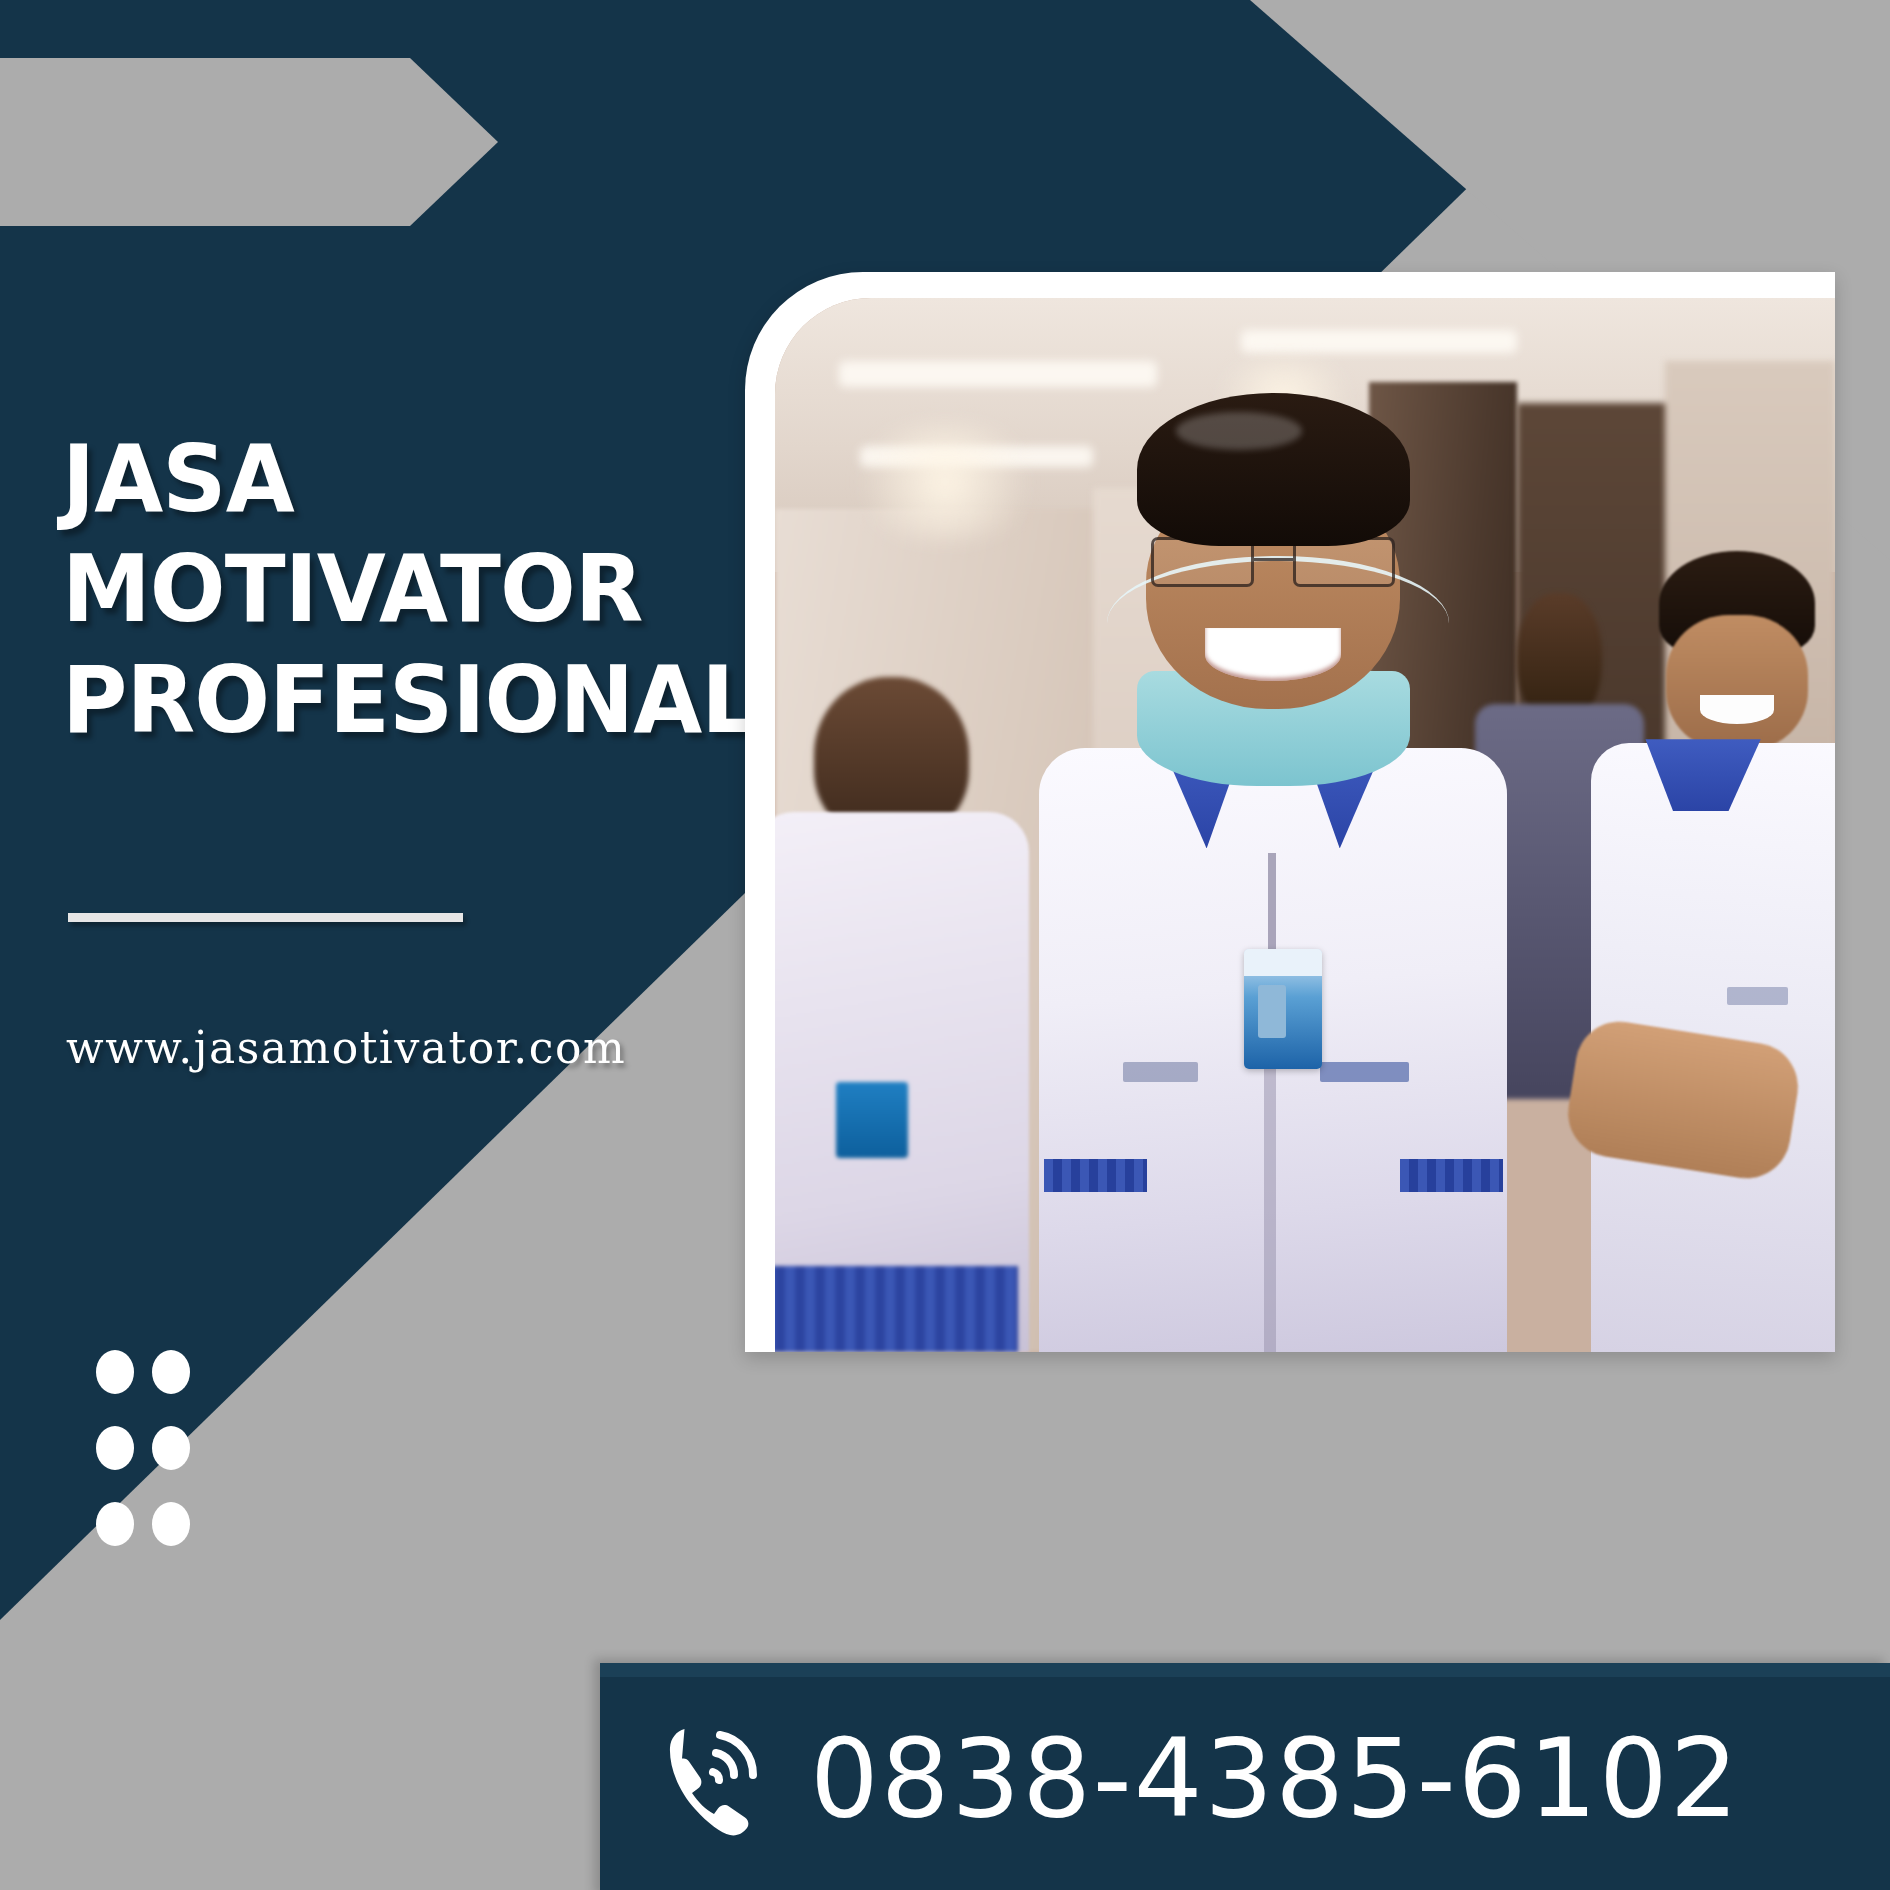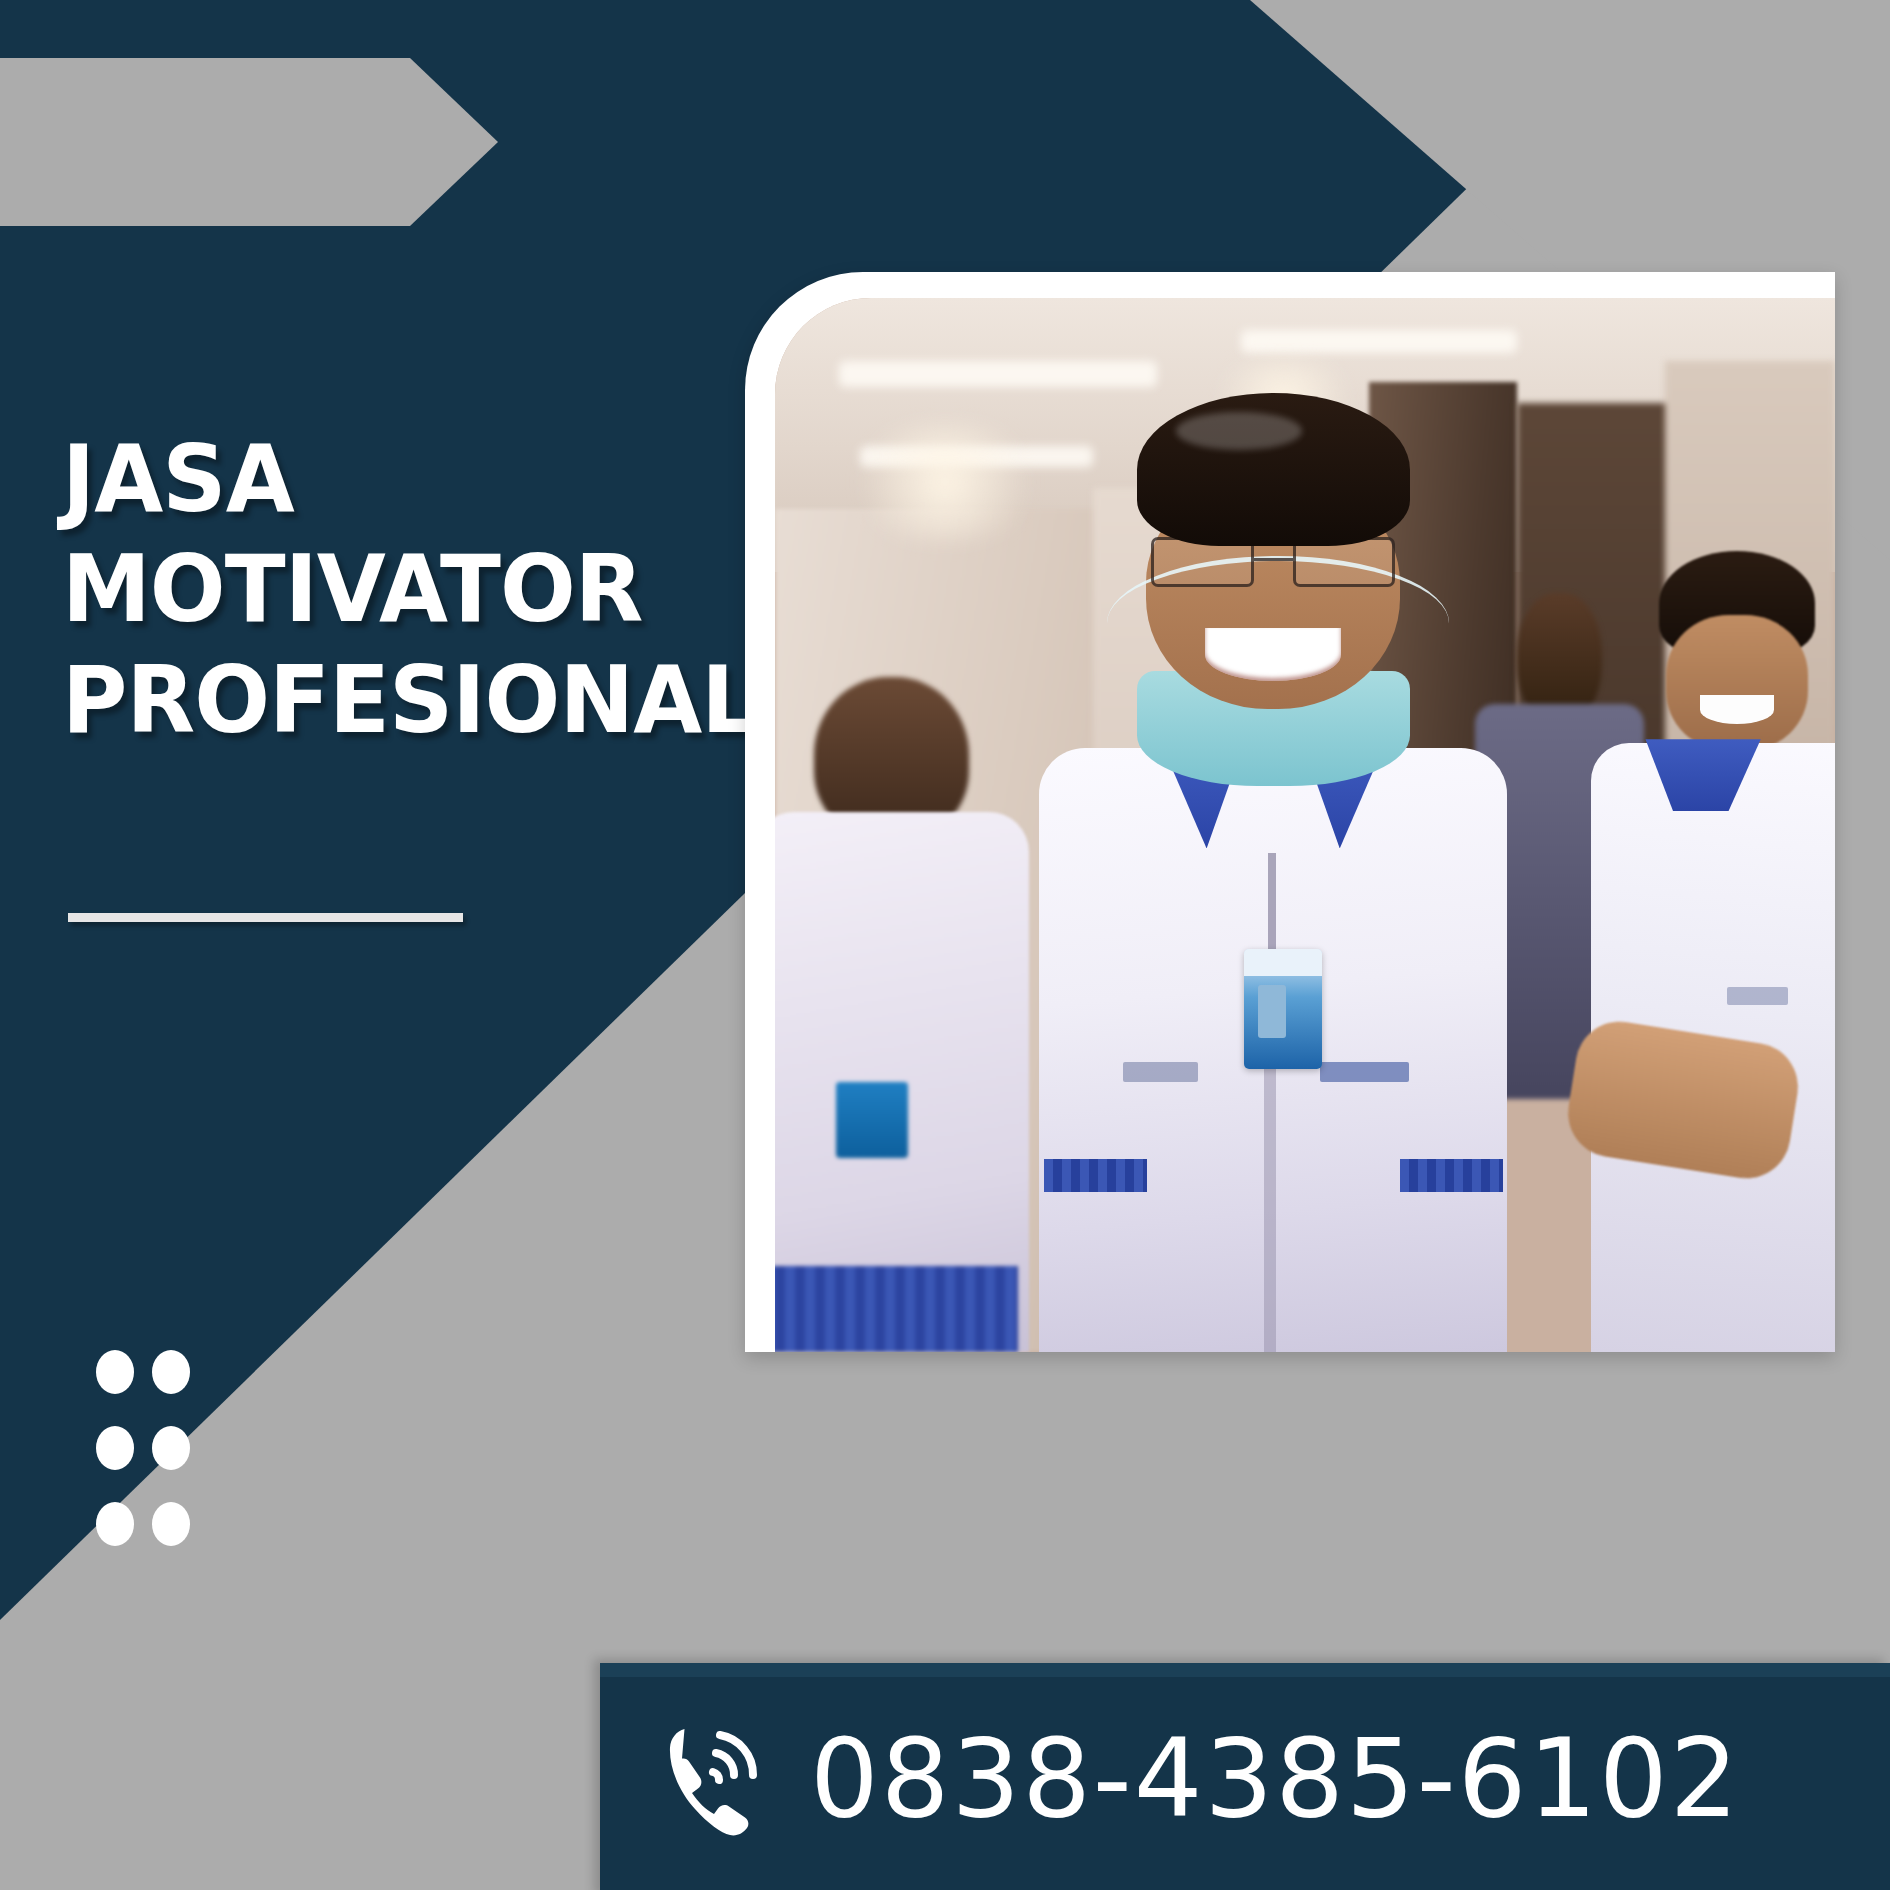--- a/index.html
+++ b/index.html
@@ -389,20 +389,21 @@
 
   <div class="arrow-banner-hl"></div>
   <div class="arrow-banner"></div>
 
   <div class="headline">JASA
 MOTIVATOR
 PROFESIONAL</div>
 
   <div class="divider"></div>
 
+  <div class="website">www.jasamotivator.com</div>
 
   <div class="dots">
     <span class="dot"></span>
     <span class="dot"></span>
     <span class="dot"></span>
     <span class="dot"></span>
     <span class="dot"></span>
     <span class="dot"></span>
   </div>
 

